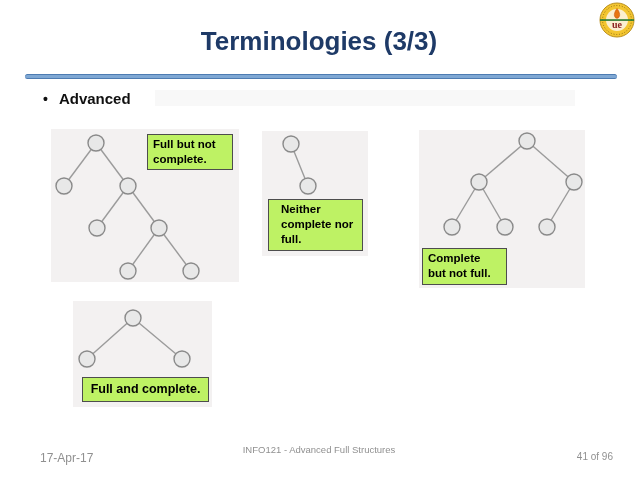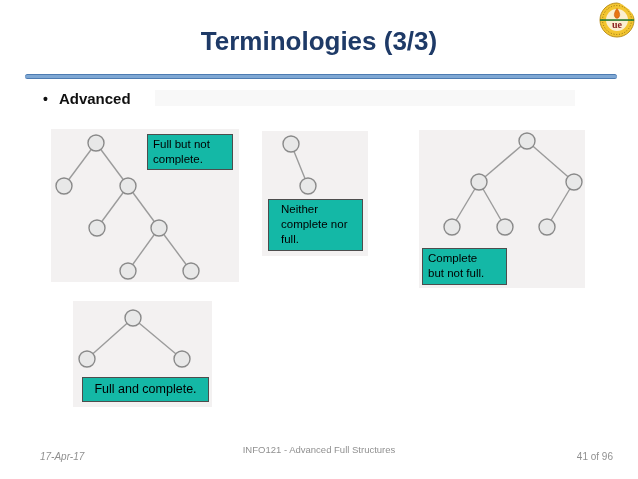--- a/index.html
+++ b/index.html
@@ -1,18 +1,18 @@
 <!DOCTYPE html>
 <html><head>
 <meta charset="utf-8">
 <style>
   html,body { margin:0; padding:0; background:#ffffff; }
   .slide {
     position:relative; width:638px; height:479px; background:#ffffff;
-    font-family:"Liberation Sans", sans-serif; overflow:hidden;border-radius:32px;
+    font-family:"Liberation Sans", sans-serif; overflow:hidden;
   }
   .page-title {
     position:absolute; top:26px; left:0; right:0; margin:0;
     text-align:center; font-size:26px; font-weight:700; color:#1E3A67;
   }
   .title-rule {
     position:absolute; left:25px; top:74px; width:592px; height:3px;
     background:#7FA8D4; border-top:1px solid #4E7CB2; border-bottom:1px solid #4E7CB2;
     border-radius:3px;
   }
@@ -22,29 +22,29 @@
     background:#F8F8F8;
   }
   .bullet-row {
     position:absolute; left:43px; top:90px; display:flex; align-items:center; gap:11px;
     font-size:15px; font-weight:700; color:#101010;
   }
   .bullet-dot { font-size:14px; line-height:1; }
   .panel { position:absolute; background:#F3F1F1; }
   .panel svg { position:absolute; left:0; top:0; display:block; }
   .tree-label {
-    position:absolute; background:#14b8a6; border:1.5px solid #4D4D4D;
+    position:absolute; background:#bef264; border:1.5px solid #4D4D4D;
     box-sizing:border-box; padding:2px 5px; color:#000;
-    font-size:11.5px; font-weight:400; line-height:1.32;
+    font-size:11.5px; font-weight:700; line-height:1.32;
   }
   .tree-label.center {
     display:flex; align-items:center; justify-content:center;
     text-align:center; font-size:12.5px; padding:8px 2px;
   }
-  .footer-date { position:absolute; left:40px; top:451px; font-size:10px; color:#909090;font-style:italic; }
+  .footer-date { position:absolute; left:40px; top:451px; font-size:12px; color:#909090; }
   .footer-course {
     position:absolute; left:0; right:0; top:444px; text-align:center;
     font-size:9.5px; color:#909090; line-height:1.3;
   }
   .footer-page { position:absolute; right:25px; top:451px; font-size:10px; color:#909090; }
 </style>
 </head>
 <body>
 
 <div class="slide">

